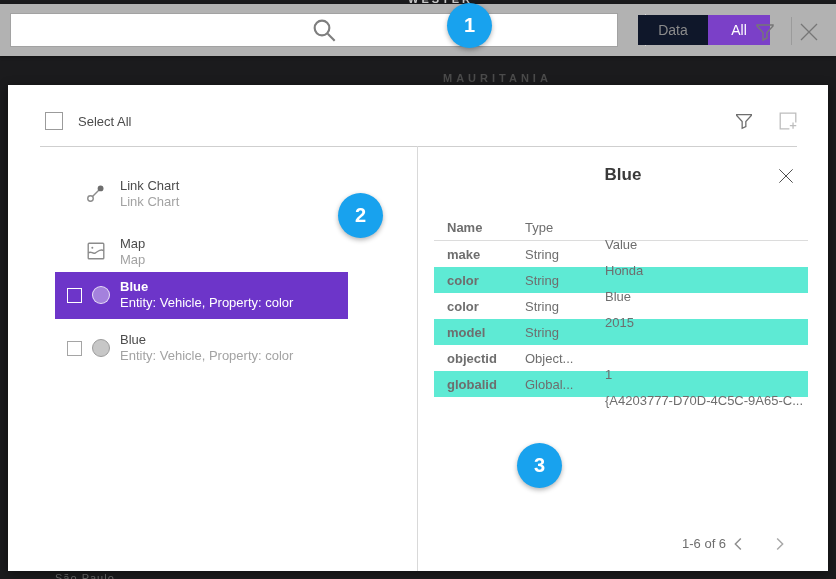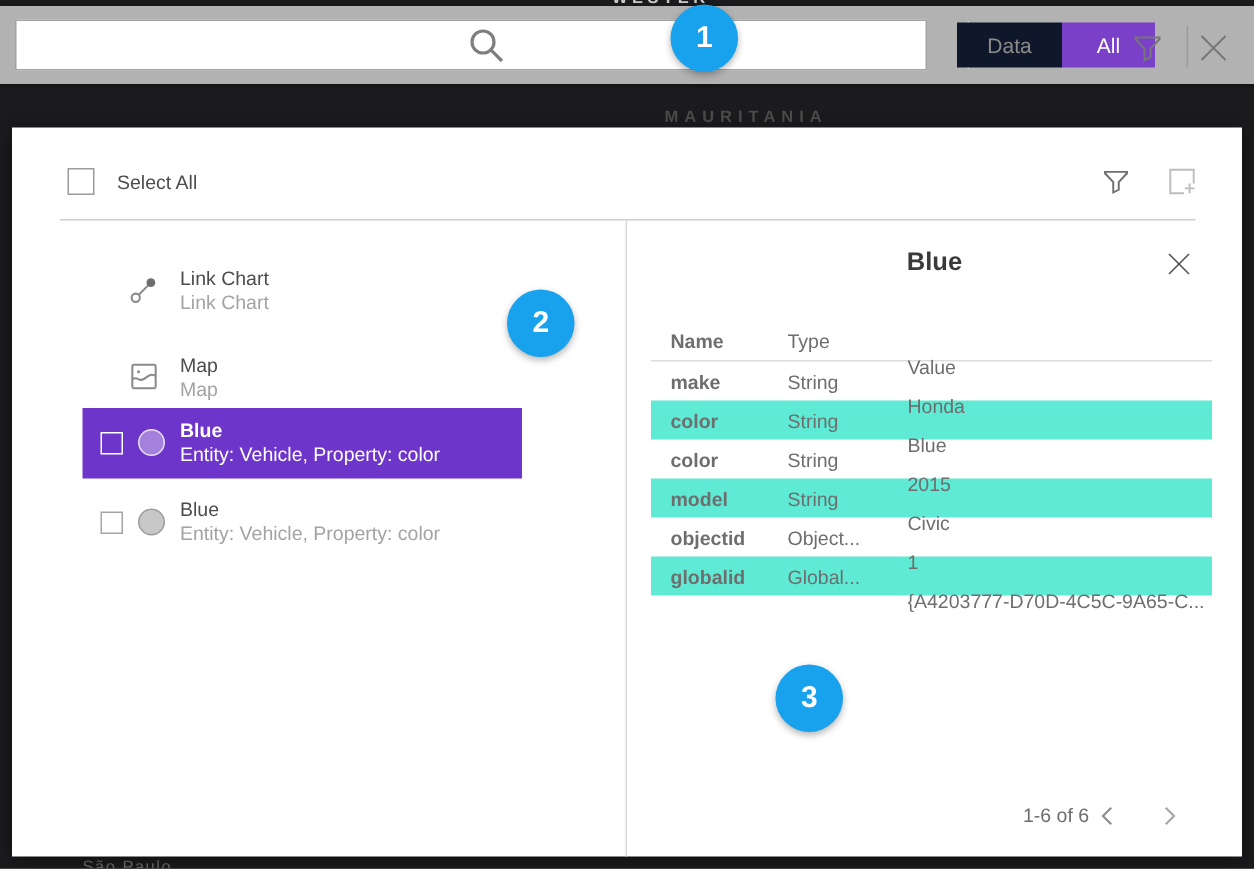--- a/index.html
+++ b/index.html
@@ -217,21 +217,20 @@
         <span class="t-cell-value">Blue</span>
       </div>
       <div class="t-row">
         <span class="t-cell-name">color</span>
         <span class="t-cell-type">String</span>
         <span class="t-cell-value">2015</span>
       </div>
       <div class="t-row t-shade">
         <span class="t-cell-name">model</span>
         <span class="t-cell-type">String</span>
-        <span class="t-cell-value">Civic</span>
       </div>
       <div class="t-row">
         <span class="t-cell-name">objectid</span>
         <span class="t-cell-type">Object...</span>
         <span class="t-cell-value">1</span>
       </div>
       <div class="t-row t-shade">
         <span class="t-cell-name">globalid</span>
         <span class="t-cell-type">Global...</span>
         <span class="t-cell-value">{A4203777-D70D-4C5C-9A65-C...</span>

